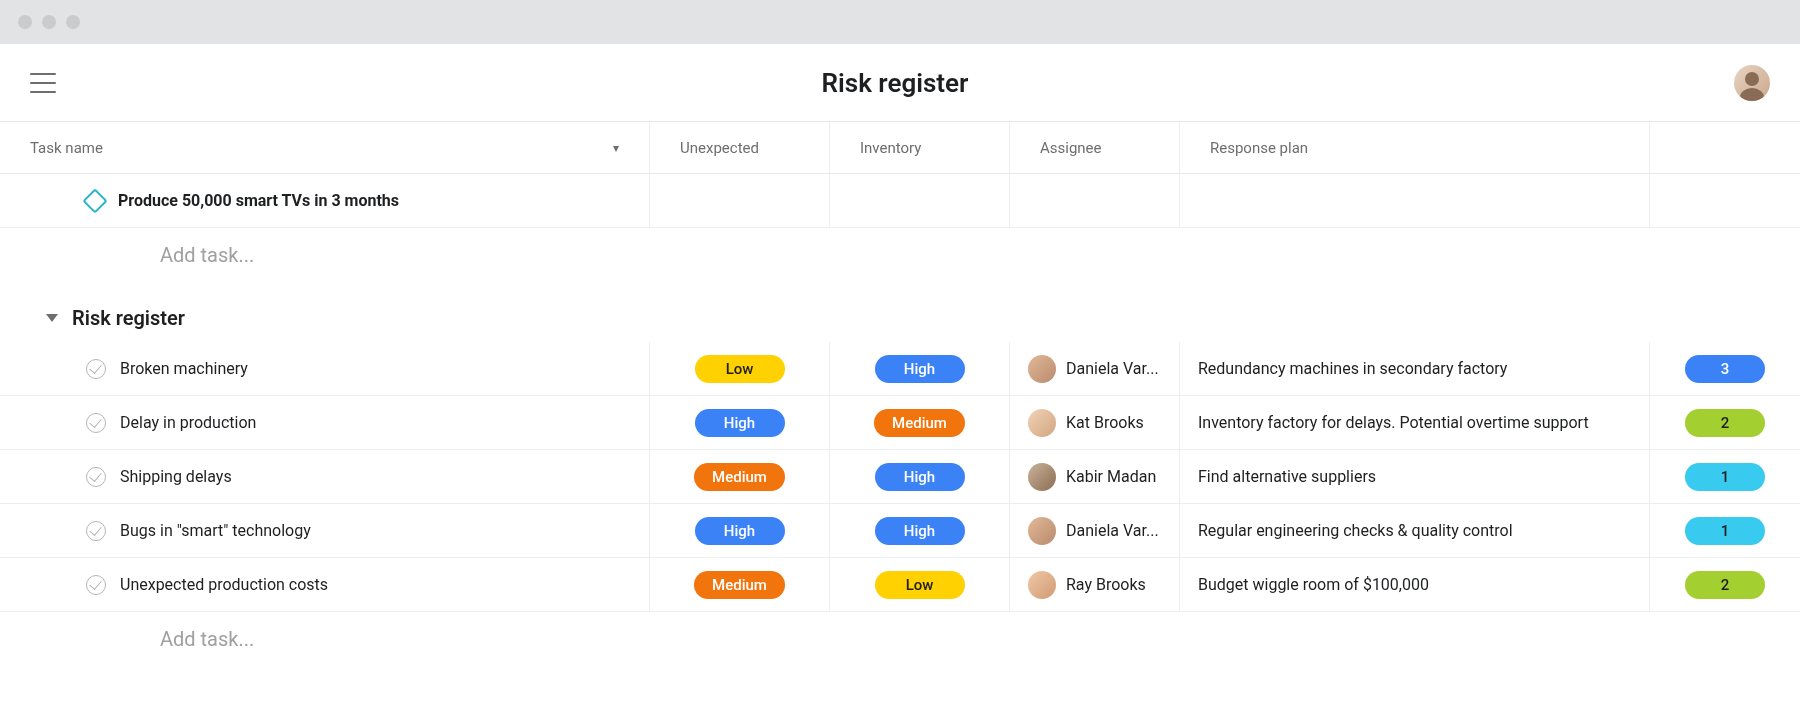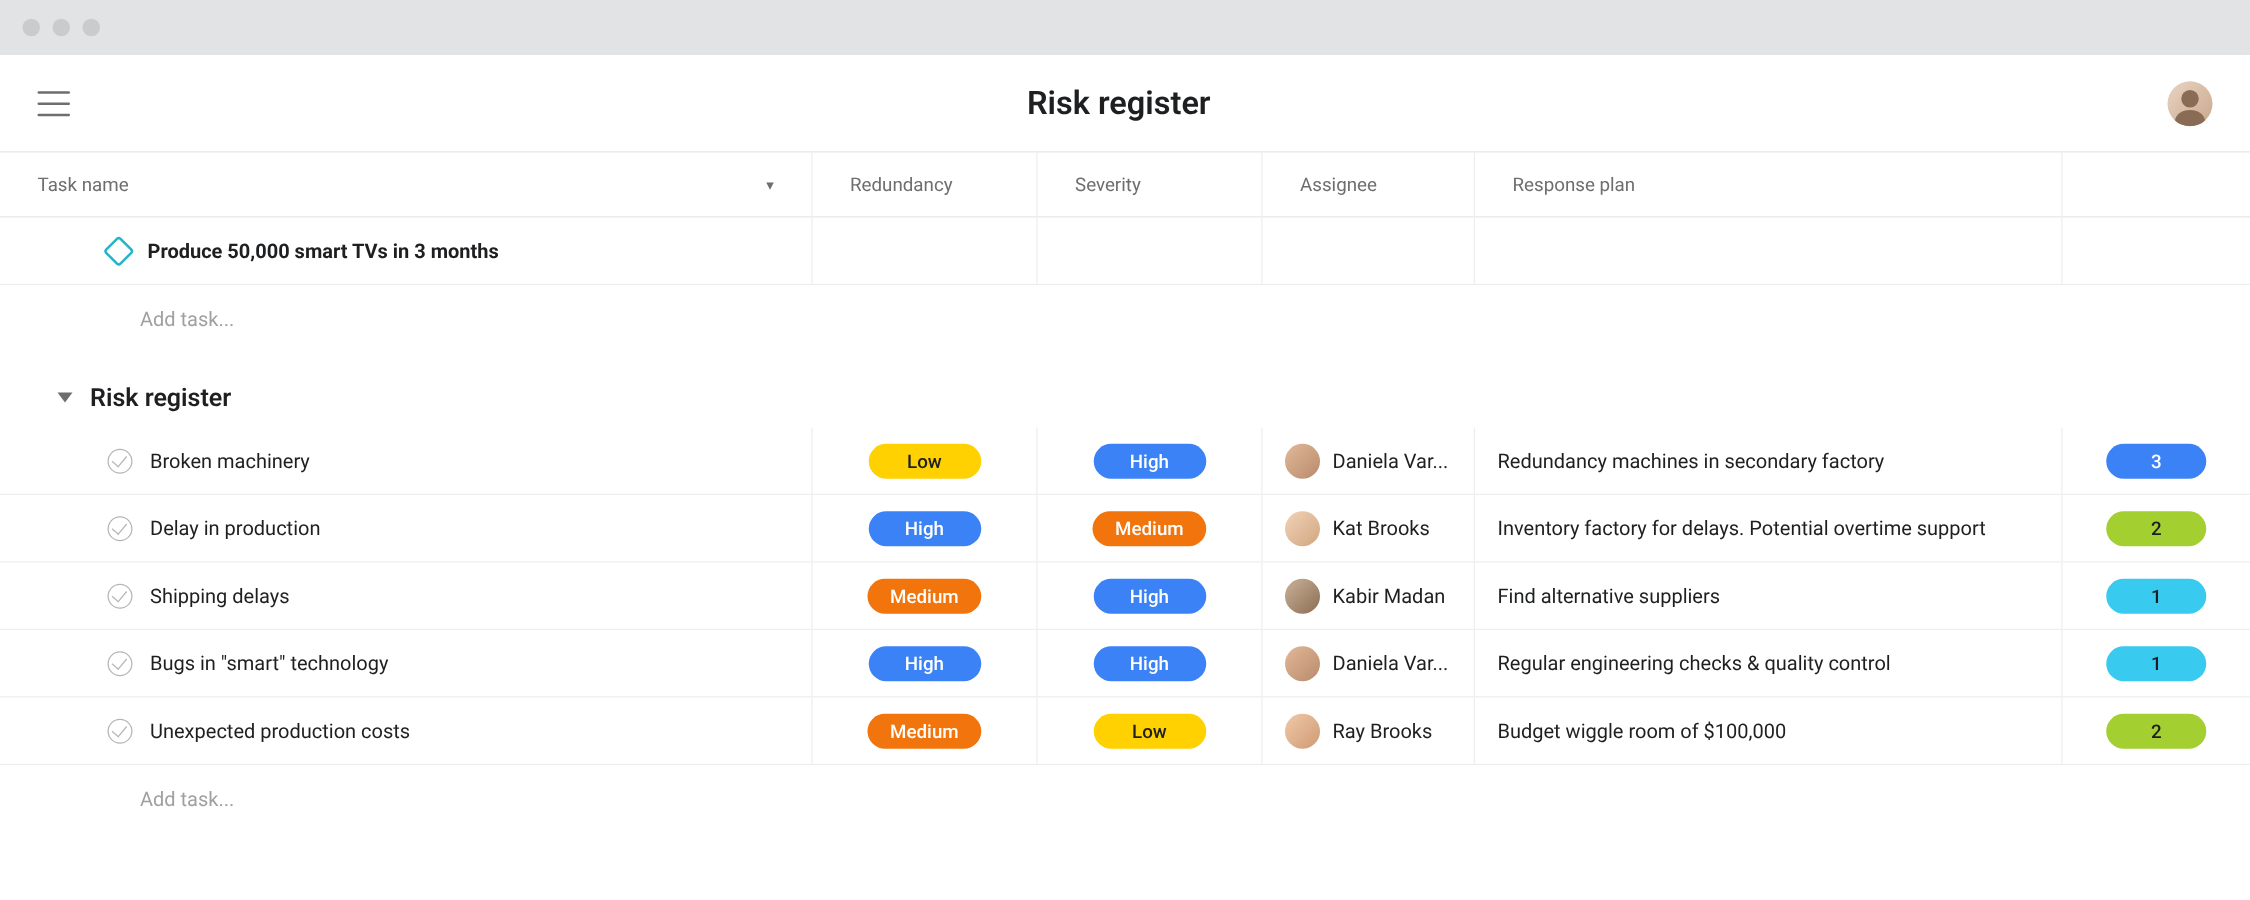--- a/index.html
+++ b/index.html
@@ -84,22 +84,23 @@
   }
   .triangle-down {
     width:0; height:0;
     border-left:6px solid transparent;
     border-right:6px solid transparent;
     border-top:8px solid #6d6e6f;
   }
   .add-task {
     height:54px; display:flex; align-items:center;
     padding-left: 112px;
-    color:#a0a0a2; font-size:16px;
+    color:#a0a0a2; font-size:20px;
     cursor:pointer;
+    margin-left:48px;
   }
   .check-circle {
     width:20px; height:20px; border:1.5px solid #b4b6b8; border-radius:50%;
     position:relative; flex-shrink:0;
   }
   .check-circle::after {
     content:""; position:absolute; left:5px; top:2px;
     width:6px; height:10px; border-right:1.5px solid #b4b6b8; border-bottom:1.5px solid #b4b6b8;
     transform: rotate(40deg);
   }
@@ -158,22 +159,22 @@
   </div>
 </div>
 
 <div class="col-headers">
   <div>
     <span class="col-task-name">
       <span>Task name</span>
     </span>
     <span style="margin-left:auto;" class="chevron-small">▾</span>
   </div>
-  <div>Redundancy</div>
-  <div>Severity</div>
+  <div>Unexpected</div>
+  <div>Inventory</div>
   <div>Assignee</div>
   <div>Response plan</div>
 </div>
 
 <div class="row milestone-row">
   <div class="task-cell">
     <span class="indent-milestone"></span>
     <span class="diamond-icon"></span>
     <span class="task-title">Produce 50,000 smart TVs in 3 months</span>
   </div>

